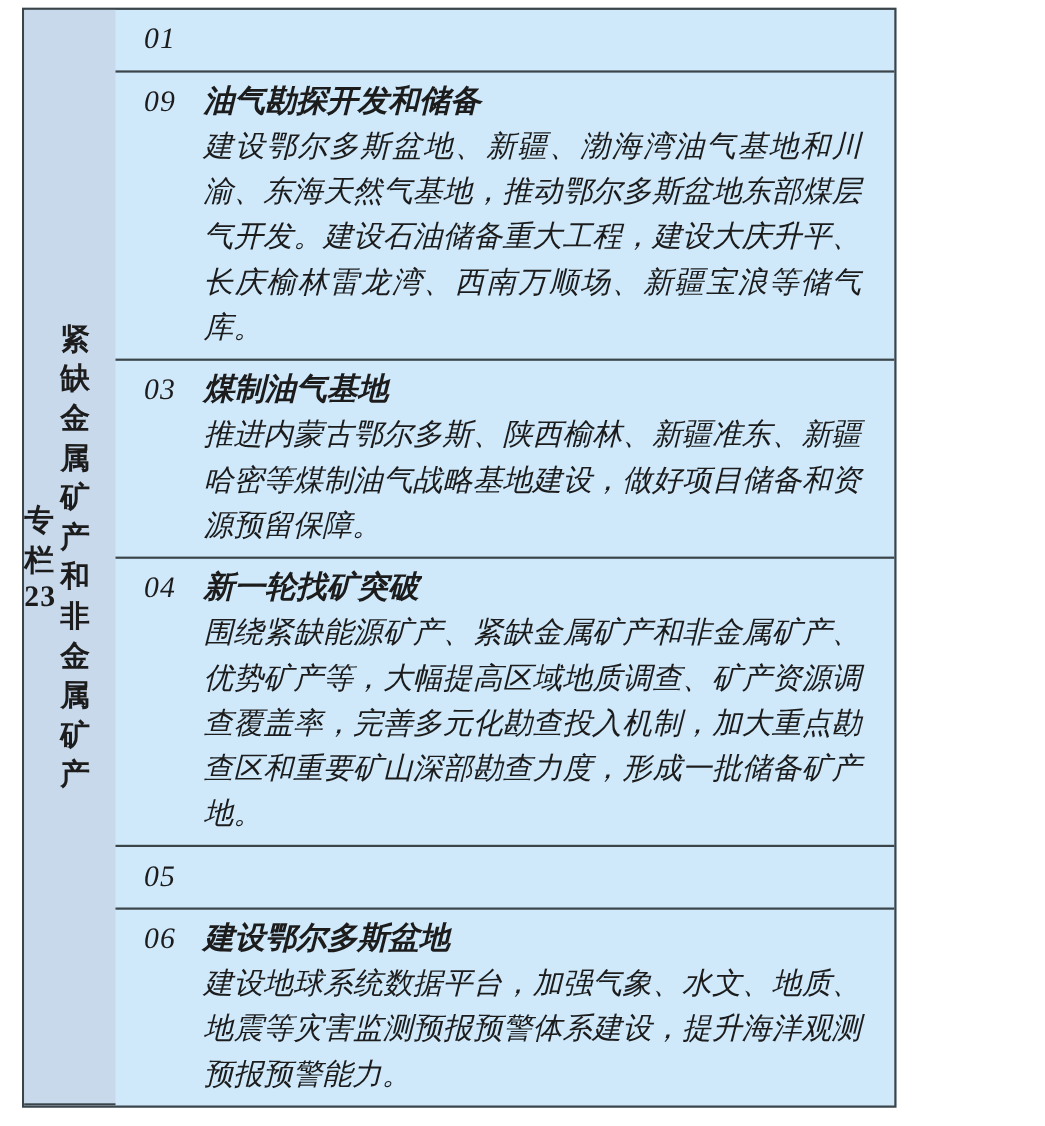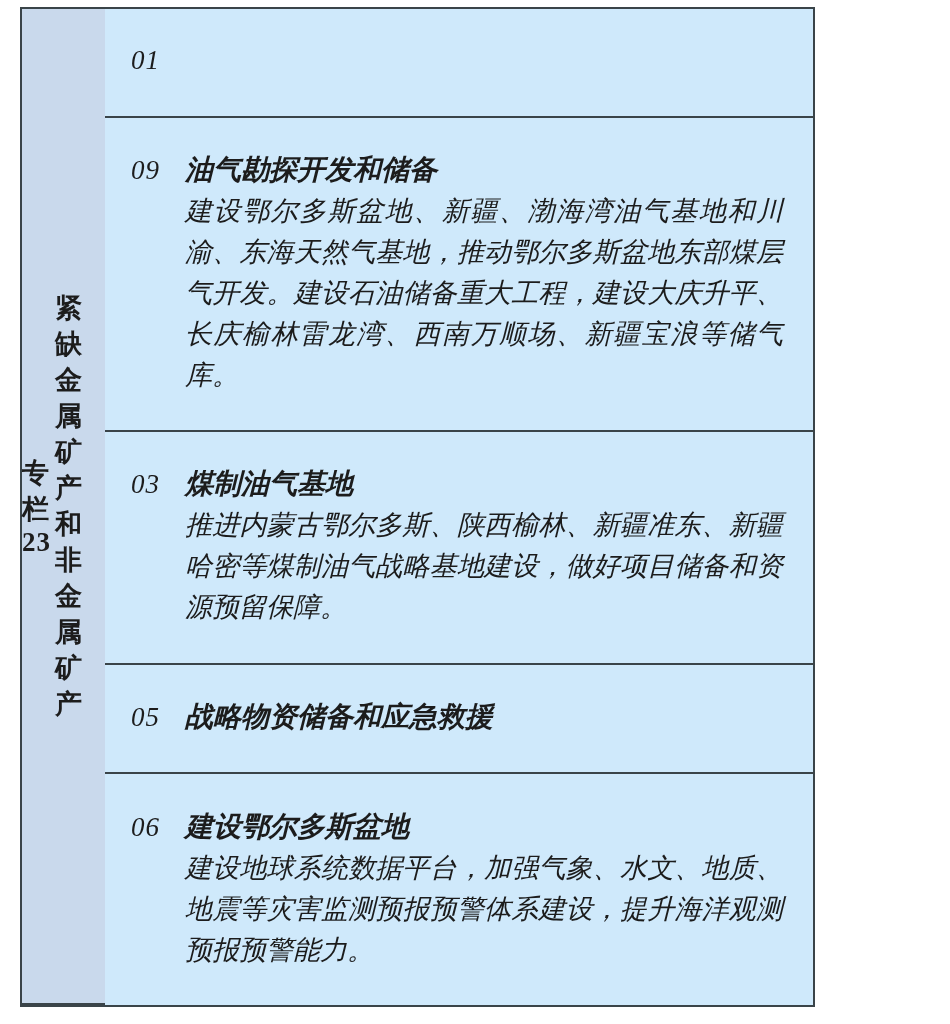--- a/index.html
+++ b/index.html
@@ -110,25 +110,31 @@
   </div>
 
   <div class="section">
     <div class="section-head">
       <span class="section-num">03</span>
       <span class="section-title">煤制油气基地</span>
     </div>
     <p class="section-body">推进内蒙古鄂尔多斯、陕西榆林、新疆准东、新疆哈密等煤制油气战略基地建设，做好项目储备和资源预留保障。</p>
   </div>
 
+  <div class="section">
+    <div class="section-head">
+      <span class="section-num">04</span>
+      <span class="section-title">新一轮找矿突破</span>
+    </div>
+    <p class="section-body">围绕紧缺能源矿产、紧缺金属矿产和非金属矿产、优势矿产等，大幅提高区域地质调查、矿产资源调查覆盖率，完善多元化勘查投入机制，加大重点勘查区和重要矿山深部勘查力度，形成一批储备矿产地。</p>
+  </div>
 
   <div class="section">
     <div class="section-head">
       <span class="section-num">05</span>
-      <span class="section-title">战略物资储备和应急救援</span>
     </div>
   </div>
 
   <div class="section">
     <div class="section-head">
       <span class="section-num">06</span>
       <span class="section-title">建设鄂尔多斯盆地</span>
     </div>
     <p class="section-body">建设地球系统数据平台，加强气象、水文、地质、地震等灾害监测预报预警体系建设，提升海洋观测预报预警能力。</p>
   </div>

